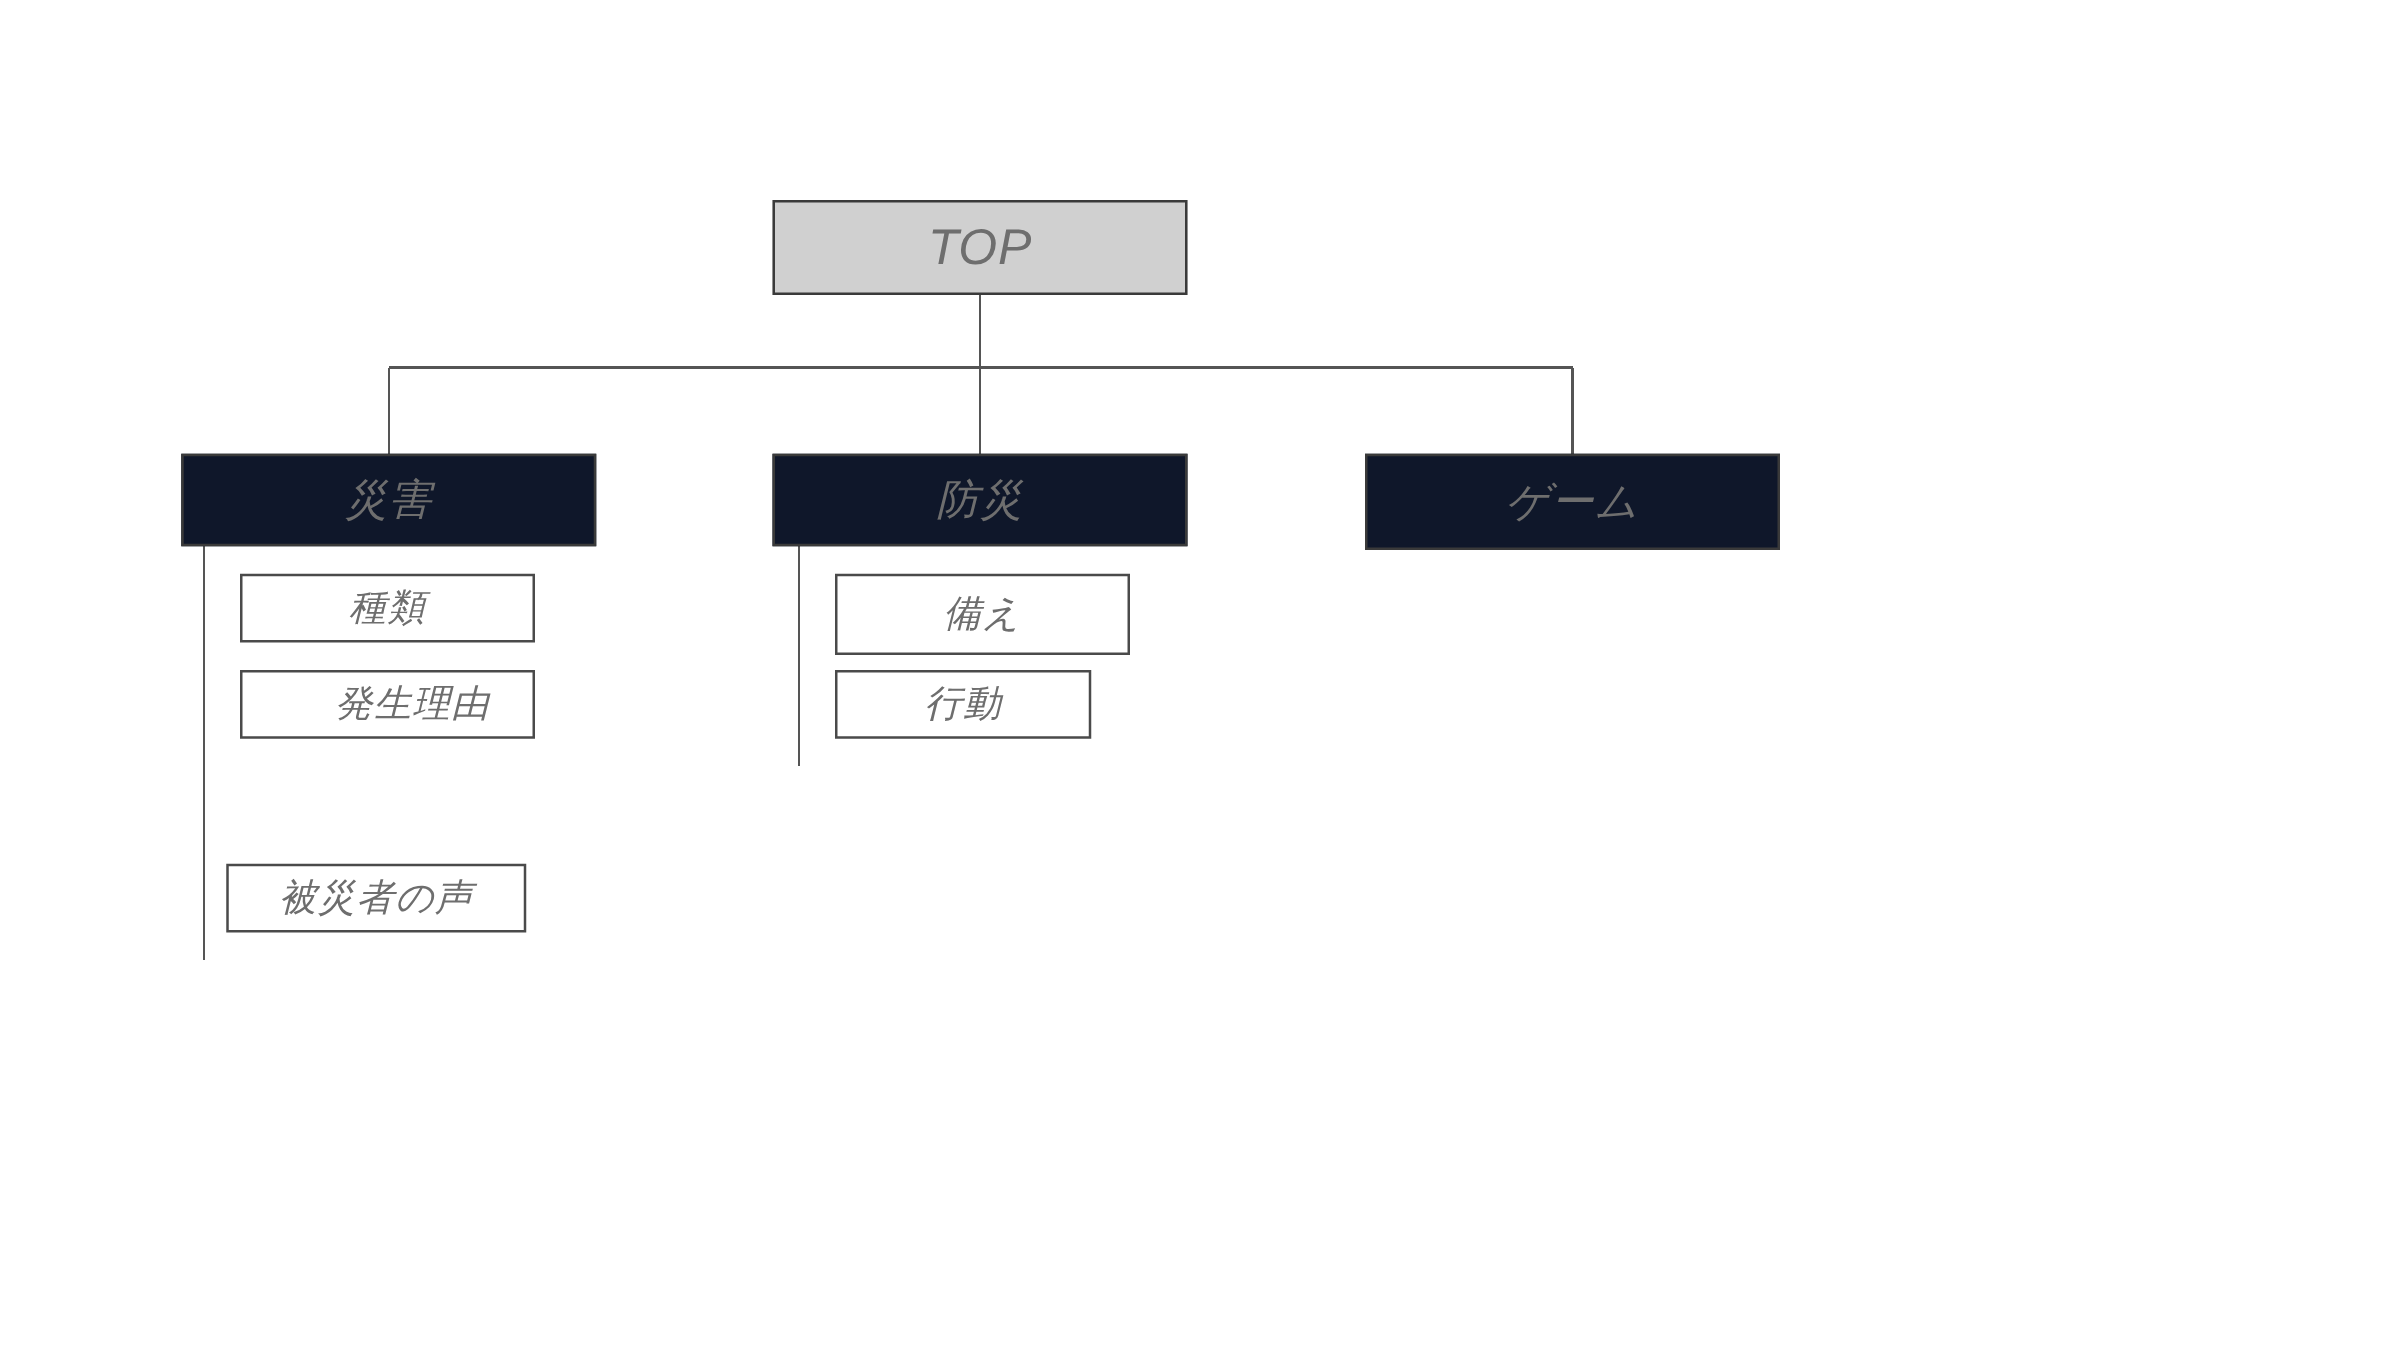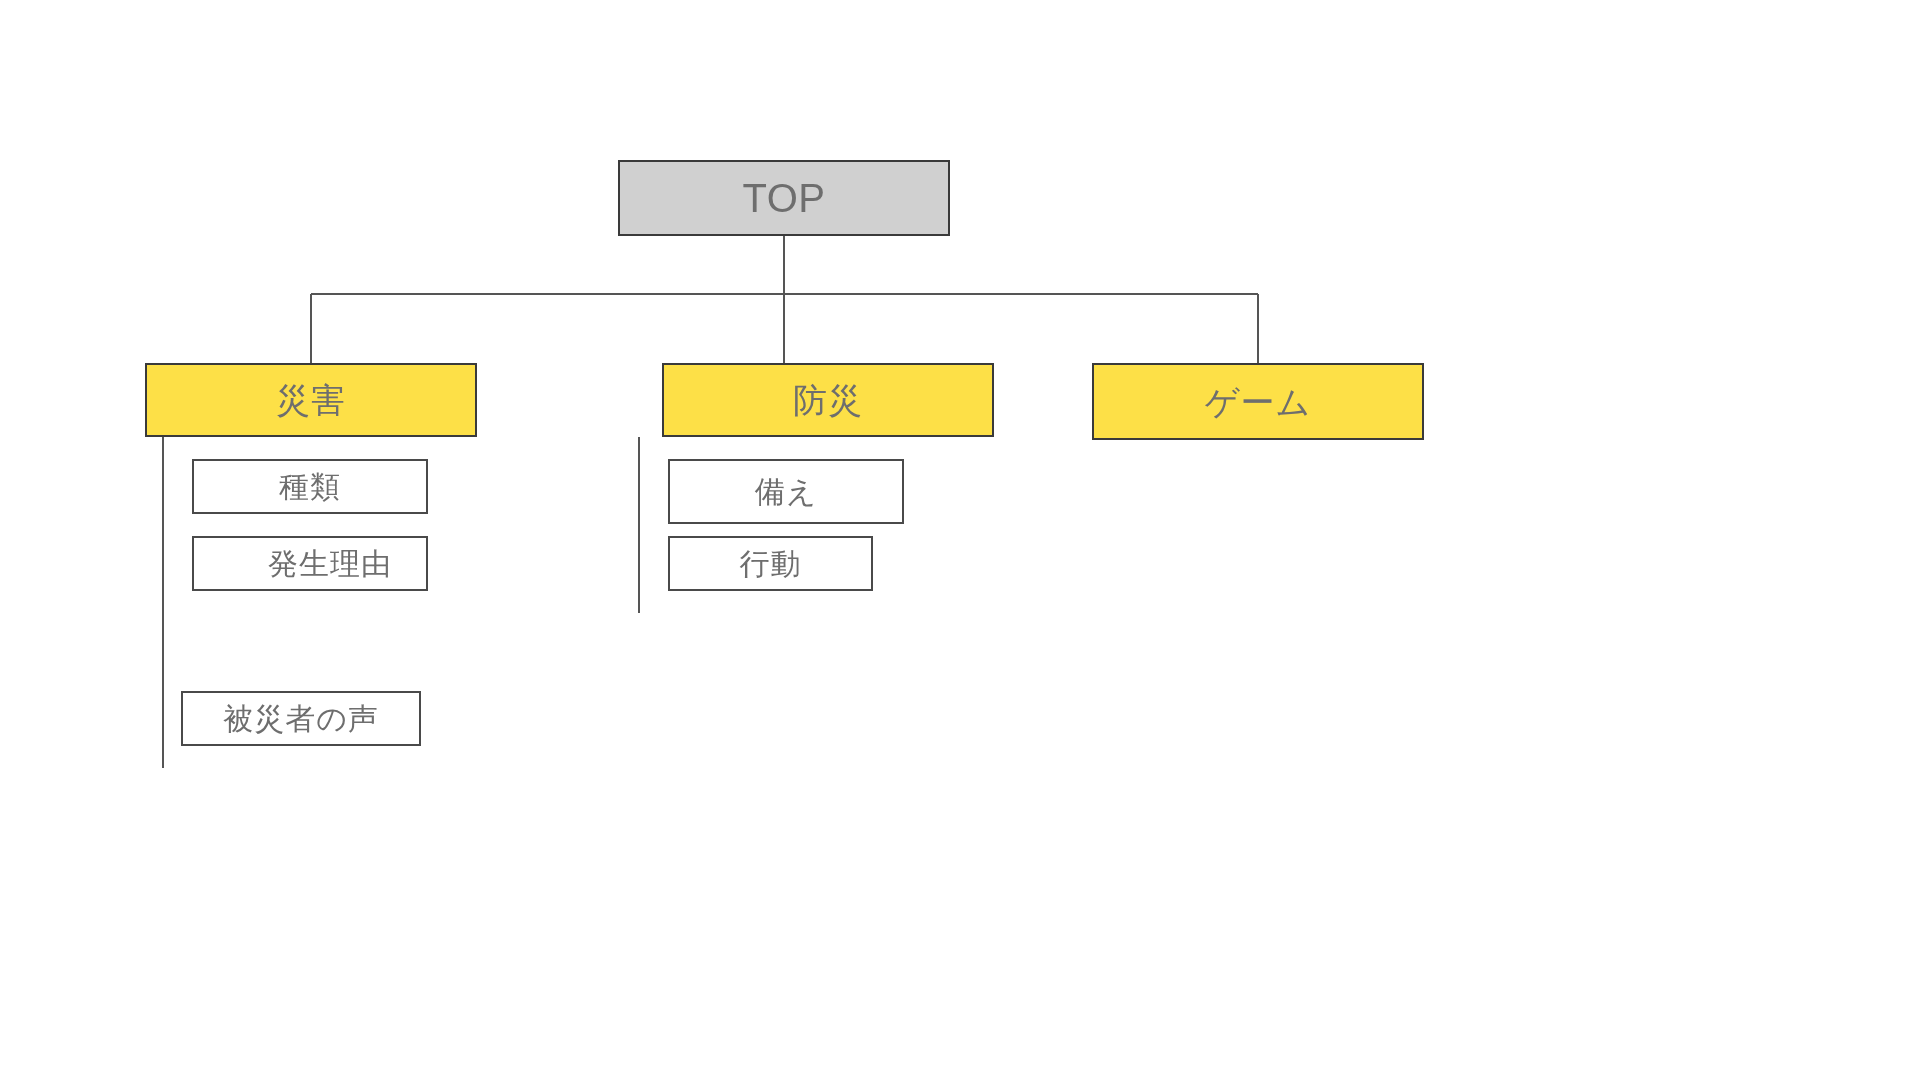--- a/index.html
+++ b/index.html
@@ -10,20 +10,21 @@
   }
   body {
     font-family: "Liberation Sans", "DejaVu Sans", sans-serif;
   }
   #canvas {
     position: relative;
     width: 1920px;
     height: 1080px;
     background: #ffffff;
     overflow: hidden;
+    font-style: italic;
   }
 
   
   #connectors {
     position: absolute;
     left: 0;
     top: 0;
     width: 1920px;
     height: 1080px;
     pointer-events: none;
@@ -42,21 +43,21 @@
   }
 
   .node.level-root {
     background: #d0d0d0;
     border: 2px solid #3a3a3a;
     font-size: 40px;
     letter-spacing: 0.5px;
   }
 
   .node.level-two {
-    background: #fde047;
+    background: #0f172a;
     border: 2px solid #3a3a3a;
     font-size: 34px;
     letter-spacing: 1px;
   }
 
   .node.level-three {
     background: #ffffff;
     border: 2px solid #4a4a4a;
     font-size: 30px;
     letter-spacing: 1px;
@@ -82,21 +83,21 @@
       <line x1="639" y1="437" x2="639" y2="613" stroke="#555555" stroke-width="2" shape-rendering="crispEdges"></line>
     </svg>
 
   <div class="node level-root" id="node-root" style="left: 618px; top: 160px; width: 332px; height: 76px;">
     <span class="node-label">TOP</span>
   </div>
 
   <div class="node level-two" id="node-l2-0" style="left: 145px; top: 363px; width: 332px; height: 74px;">
     <span class="node-label">災害</span>
   </div>
-  <div class="node level-two" id="node-l2-1" style="left: 618px; top: 363px; width: 332px; height: 74px; margin-left: 44px;">
+  <div class="node level-two" id="node-l2-1" style="left: 618px; top: 363px; width: 332px; height: 74px;">
     <span class="node-label">防災</span>
   </div>
   <div class="node level-two" id="node-l2-2" style="left: 1092px; top: 363px; width: 332px; height: 77px;">
     <span class="node-label">ゲーム</span>
   </div>
 
   <div class="node level-three" id="node-l3-0" style="left: 192px; top: 459px; width: 236px; height: 55px;">
     <span class="node-label">種類</span>
   </div>
   <div class="node level-three" id="node-l3-1" style="left: 192px; top: 536px; width: 236px; height: 55px; padding-left: 40px;">

